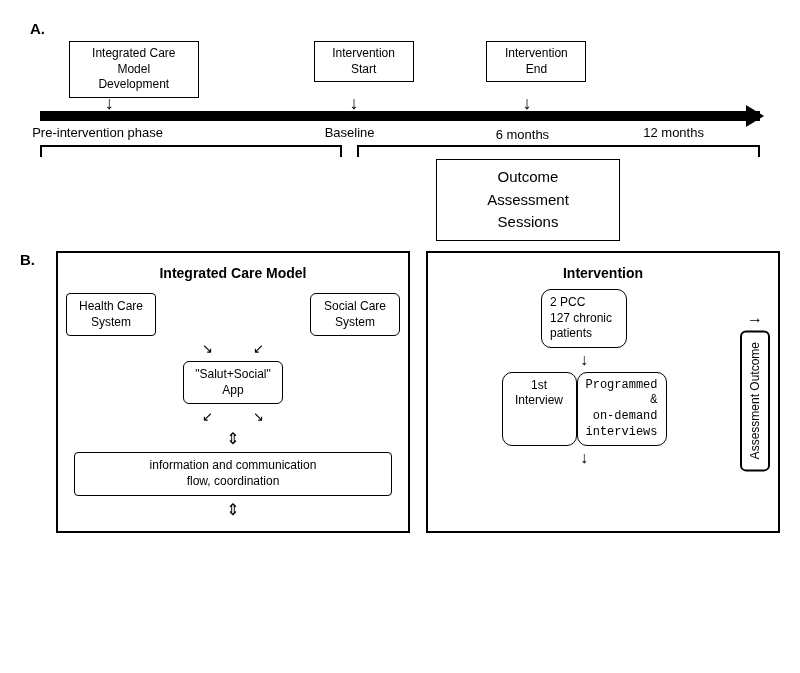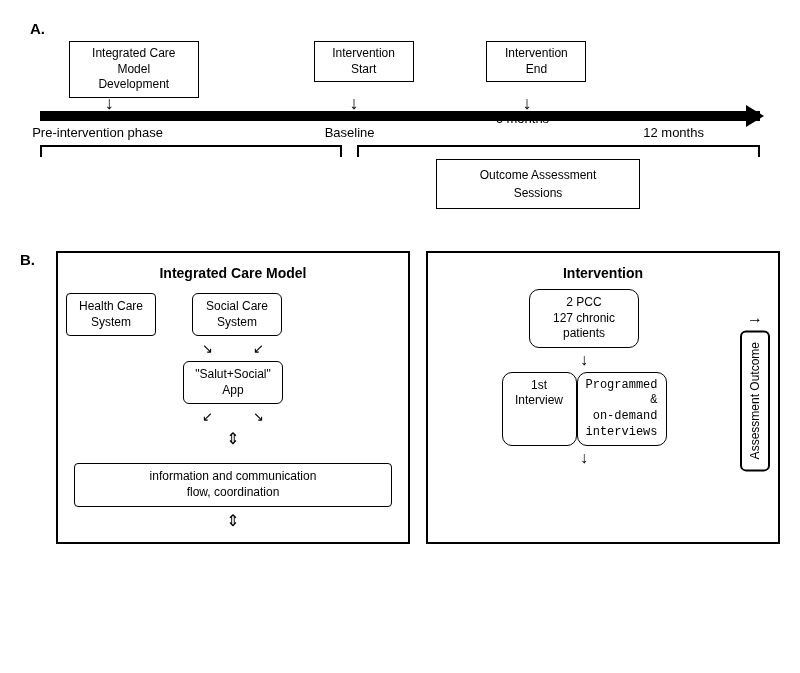--- a/index.html
+++ b/index.html
@@ -59,42 +59,42 @@
       <span style="white-space:pre-line;">Intervention
 End</span>
     </div>
     <div style="position:absolute; left:67%; top:52px; font-size:18px;">↓</div>
 
     <div style="position:absolute; top:70px; left:0; right:0; height:10px; background:black;"></div>
     <div style="position:absolute; top:64px; right:-4px; width:0; height:0; border-top:11px solid transparent; border-bottom:11px solid transparent; border-left:18px solid black;"></div>
 
     <div style="position:absolute; top:84px; left:8%; transform:translateX(-50%); font-size:13px; white-space:nowrap;">Pre-intervention phase</div>
     <div style="position:absolute; top:84px; left:43%; transform:translateX(-50%); font-size:13px;">Baseline</div>
-    <div style="position:absolute; top:70px; left:67%; transform:translateX(-50%); font-size:13px;">6 months</div>
+    <div style="position:absolute; top:86px; left:67%; transform:translateX(-50%); font-size:13px;">6 months</div>
     <div style="position:absolute; top:84px; left:88%; transform:translateX(-50%); font-size:13px;">12 months</div>
 
     <div style="position:absolute; top:104px; left:0; width:42%; height:12px; border-left:2px solid black; border-top:2px solid black; border-right:2px solid black;"></div>
 
     <div style="position:absolute; top:104px; left:44%; right:0; height:12px; border-left:2px solid black; border-top:2px solid black; border-right:2px solid black;"></div>
 
-    <div style="position:absolute; left:55%; top:118px; border:1.5px solid black; padding:6px 22px; font-size:12px; line-height:1.5; background:white; text-align:center; width:204px;">
+    <div style="position:absolute; left:55%; top:118px; border:1.5px solid black; padding:6px 22px; font-size:15px; line-height:1.5; background:white; text-align:center; width:184px;">
       <span style="white-space:pre-line;">Outcome Assessment
 Sessions</span>
     </div>
   </div>
 </div>
 
 <div style="margin-top: 10px; padding: 0 10px; display: flex; gap: 16px;">
 
   <div class="section-label" style="position:relative; top:0; min-width:20px;">B.</div>
 
   <div style="flex:1; border:2px solid black; padding:12px 8px 12px 8px; display:flex; flex-direction:column; align-items:center; gap:4px;">
     <div style="font-weight:bold; font-size:14px; text-align:center; margin-bottom:8px;">Integrated Care Model</div>
 
-    <div style="display:flex; gap:36px; justify-content:flex-start; width:100%;">
+    <div style="display:flex; gap:36px; justify-content:space-between; width:100%;">
       <div class="flow-box" style="width:90px;">
         <span style="white-space:pre-line;">Health Care
 System</span>
       </div>
       <div class="flow-box" style="width:90px;border-radius:6px;">
         <span style="white-space:pre-line;">Social Care
 System</span>
       </div>
     </div>
 
@@ -108,37 +108,37 @@
 App</span>
     </div>
 
     <div style="display:flex; gap:40px; font-size:13px; margin:1px 0;">
       <span>↙</span>
       <span>↘</span>
     </div>
 
     <div style="font-size:16px; text-align:center;">⇕</div>
 
-    <div class="flow-box" style="width:95%; text-align:center;margin-top:11px;">
+    <div class="flow-box" style="width:95%; text-align:center;">
       <span style="white-space:pre-line;">information and communication
 flow, coordination</span>
     </div>
 
     <div style="font-size:16px; text-align:center;">⇕</div>
 
   </div>
 
   <div style="flex:1; border:2px solid black; padding:12px 8px 12px 8px;">
     <div style="font-weight:bold; font-size:14px; text-align:center; margin-bottom:8px;">Intervention</div>
 
     <div style="display:flex; gap:8px; align-items:flex-start;">
 
       <div style="flex:1; display:flex; flex-direction:column; align-items:center; gap:3px;">
 
-        <div class="flow-box" style="border-radius:10px; text-align:center; width:110px;">
+        <div class="flow-box" style="border-radius:10px; text-align:left; width:86px;">
           <span style="white-space:pre-line;">2 PCC
 127 chronic
 patients</span>
         </div>
 
         <div style="font-size:16px; text-align:center;">↓</div>
 
         <div style="display:flex; ">
           <div class="flow-box" style="text-align:center; width:75px; border-radius:10px;">
             <span style="white-space:pre-line;">1st

